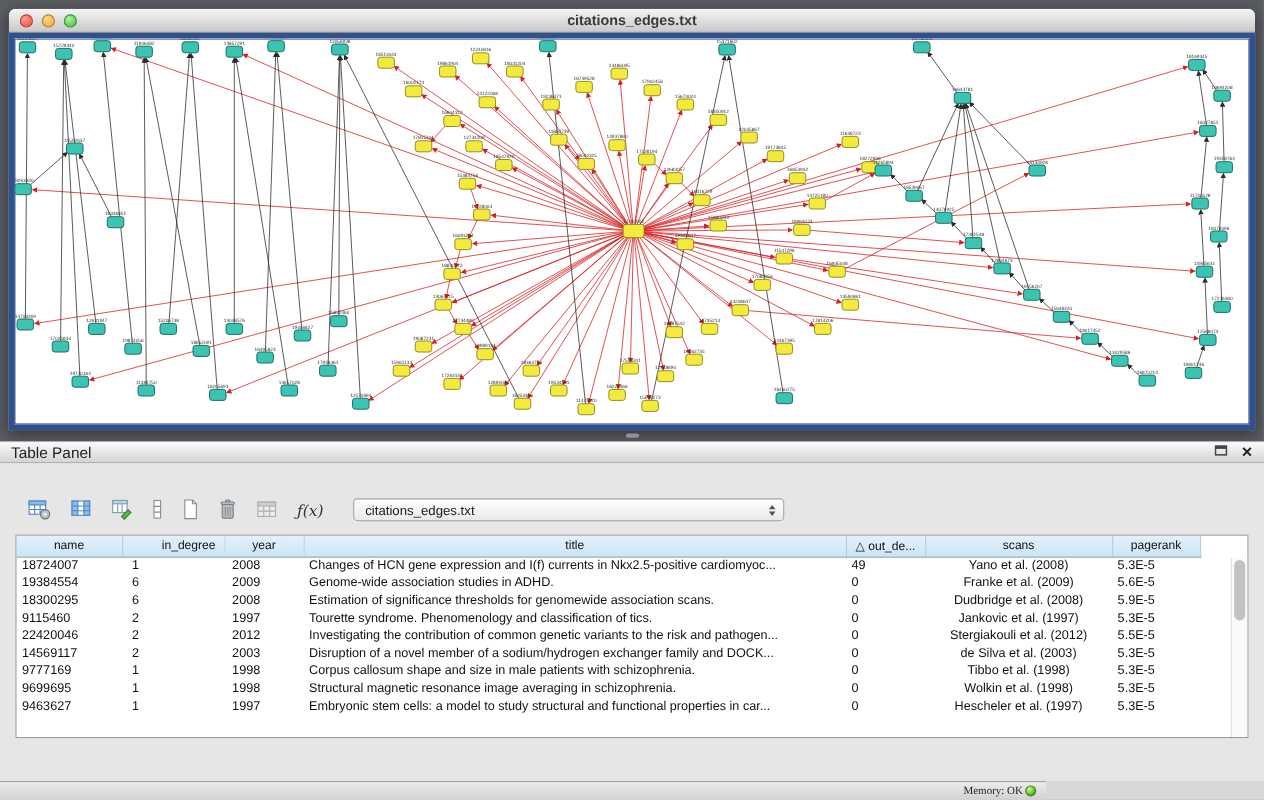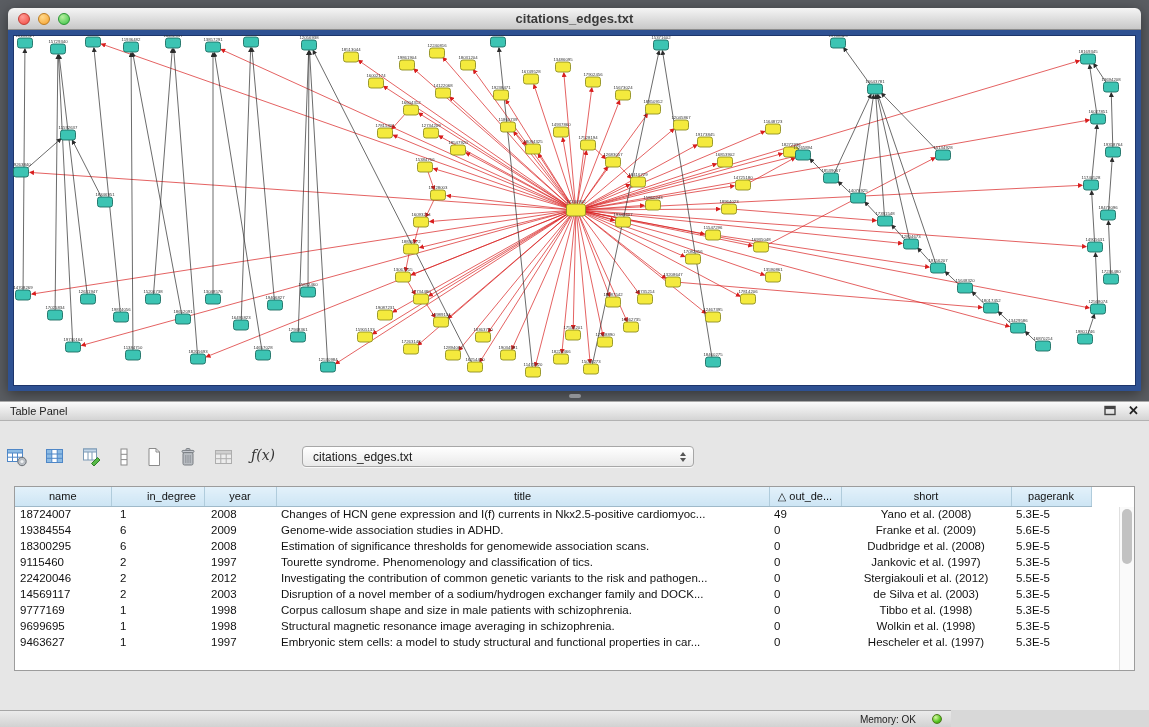--- a/index.html
+++ b/index.html
@@ -18,25 +18,25 @@
   .net-frame { height:361px; background:#fff; border:5px solid #2e5192; box-shadow:inset 0 0 0 1px #1d356b; }
   .net-frame svg { width:1123px; height:351px; display:block; }
 
   
   .splitter { position:absolute; left:0; top:391px; width:1149px; height:10px; display:flex; align-items:center; justify-content:center; }
   .grip { width:12px; height:4px; border-radius:2px; background:#8f9296; }
 
   
   .table-panel { position:absolute; left:0; top:401px; width:1149px; height:309px; background:#e6e6e6; border-top:1px solid #a9a9a9; }
   .panel-header { height:19px; background:linear-gradient(#fbfbfb,#d4d4d4); border-bottom:1px solid #b2b2b2; display:flex; align-items:center; justify-content:space-between; padding:0 10px; }
-  .panel-title { font-size:11px; color:#222; }
+  .panel-title { font-size:14px; color:#222; }
   .ph-icons { display:flex; align-items:center; gap:12px; }
   .close-ic { font-size:13px; font-weight:bold; color:#222; cursor:default; line-height:12px; }
 
-  .toolbar { position:absolute; top:44px; left:4px; height:28px; display:flex; align-items:flex-start; gap:13px; }
+  .toolbar { position:absolute; top:44px; left:23px; height:28px; display:flex; align-items:flex-end; gap:13px; }
   .tbtn { background:transparent; border:none; padding:1px 2px; display:flex; align-items:center; }
   .fx { font-family:"DejaVu Serif",serif; font-style:italic; font-size:14px; color:#333; }
   .dropdown { margin-left:12px; width:392px; height:21px; border:1px solid #a7a7a7; border-radius:4px; background:linear-gradient(#ffffff,#e9e9e9); display:flex; align-items:center; padding-left:10px; font-size:12px; color:#1a1a1a; box-shadow:0 1px 0 rgba(255,255,255,.7); }
   .dd-arrows { margin-left:auto; margin-right:7px; display:flex; flex-direction:column; gap:2px; }
   .tri-up   { width:0; height:0; border-left:3.5px solid transparent; border-right:3.5px solid transparent; border-bottom:4.5px solid #555; }
   .tri-down { width:0; height:0; border-left:3.5px solid transparent; border-right:3.5px solid transparent; border-top:4.5px solid #555; }
 
   .table-wrap { position:absolute; left:14px; top:84px; width:1121px; height:185px; background:#fff; border:1px solid #9c9c9c; overflow:hidden; }
   table { border-collapse:collapse; table-layout:fixed; width:1076px; }
   th { height:19px; font-size:11px; font-weight:normal; color:#111; text-align:center; background:linear-gradient(#e3f1fa,#cde5f4); border-right:1px solid #b0ccdc; border-bottom:1px solid #9fb9c9; overflow:hidden; white-space:nowrap;margin-top:47px; }
@@ -46,21 +46,21 @@
   .vscroll { position:absolute; right:0; top:20px; width:15px; height:164px; background:#fafafa; border-left:1px solid #e0e0e0; }
   .vthumb { position:absolute; left:2px; top:2px; width:10px; height:55px; border-radius:5px; background:#c2c2c2; }
 
   .tabs { position:absolute; left:50%; transform:translateX(-50%); top:273px; display:flex; }
   .tab { height:18px; line-height:17px; padding:0 13px; font-size:11px; color:#1d1d1d; background:linear-gradient(#fdfdfd,#dadada); border:1px solid #8f8f8f; border-left:none; }
   .tab:first-child { border-left:1px solid #8f8f8f; border-radius:4px 0 0 4px; }
   .tab:last-child { border-radius:0 4px 4px 0; }
   .tab.selected { background:linear-gradient(#8b8b8b,#686868); color:#fff; border-color:#5e5e5e; }
 
   
-  .statusbar { position:absolute; left:0; top:710px; width:951px; height:17px; background:linear-gradient(#ebebeb,#d2d2d2); border-top:1px solid #a6a6a6; display:flex; align-items:center; justify-content:flex-end; gap:16px; padding-right:9px; font-size:10px; color:#222; }
+  .statusbar { position:absolute; left:0; top:710px; width:951px; height:17px; background:linear-gradient(#ebebeb,#d2d2d2); border-top:1px solid #a6a6a6; display:flex; align-items:center; justify-content:flex-end; gap:2px; padding-right:9px; font-size:10px; color:#222;font-family:Liberation Serif, serif; }
   .mem-dot { width:10px; height:10px; border-radius:50%; background:radial-gradient(circle at 35% 30%, #d8f7a4, #55c41d 60%, #2f8e10); border:1px solid #4e7a1c; }
 </style>
 </head>
 <body>
 
 <div class="desktop"></div>
 
 <div class="net-window">
   <div class="titlebar">
     <div class="lights">
@@ -772,21 +772,21 @@
 
   <div class="table-wrap">
     <table>
       <thead>
           <tr id="thead-row">
             <th style="width: 96px;">name</th>
             <th style="width: 93px; padding-left: 28px;">in_degree</th>
             <th style="width: 72px;">year</th>
             <th style="width: 493px;">title</th>
             <th style="width: 72px;">△ out_de...</th>
-            <th style="width: 170px;">short</th>
+            <th style="width: 170px;">scans</th>
             <th style="width: 80px;">pagerank</th>
           </tr>
         </thead>
       <tbody id="tbody">
           <tr>
             <td class="col0">18724007</td>
             <td class="col1">1</td>
             <td class="col2">2008</td>
             <td class="col3">Changes of HCN gene expression and I(f) currents in Nkx2.5-positive cardiomyoc...</td>
             <td class="col4">49</td>

